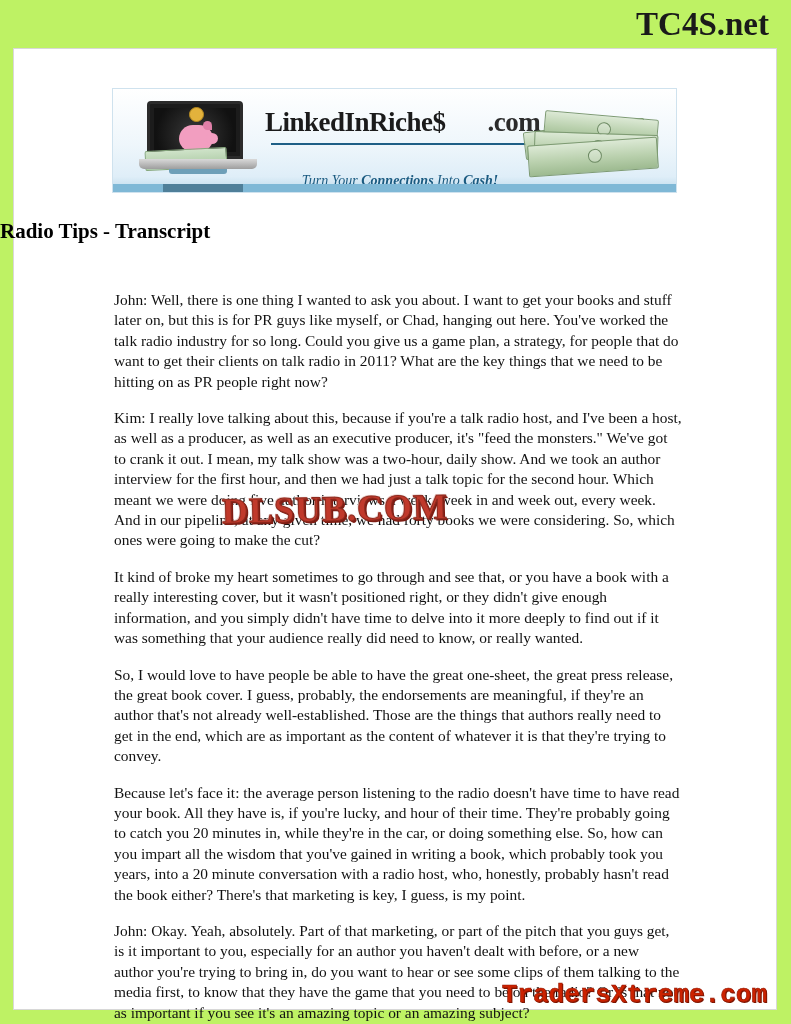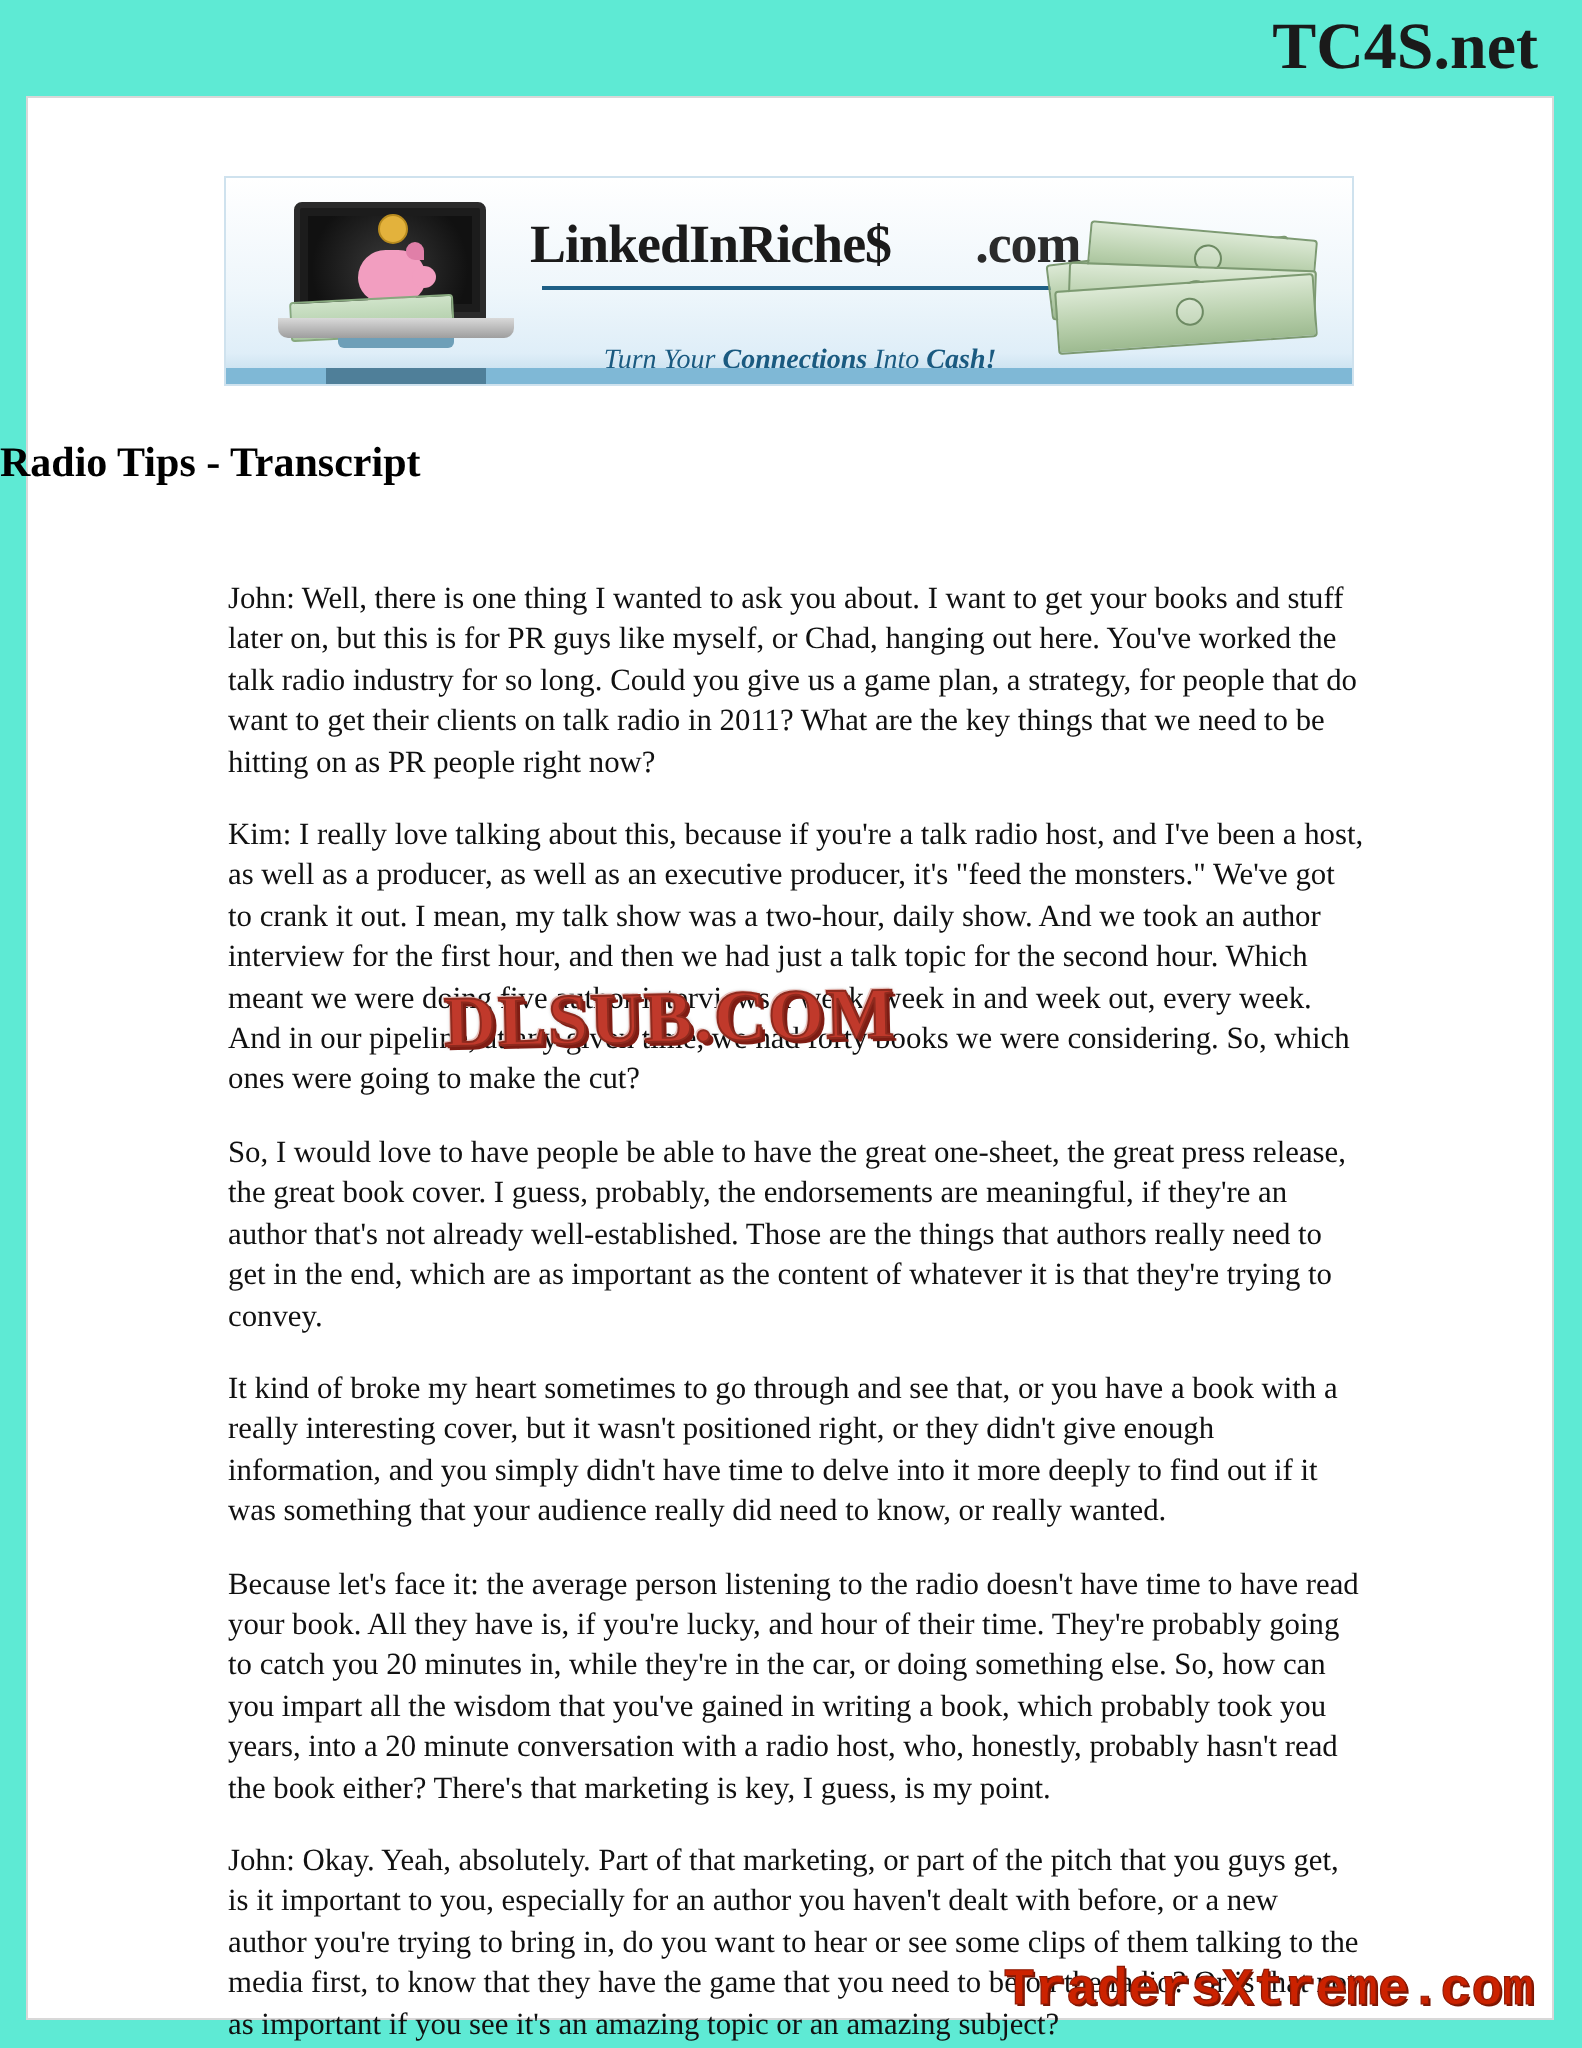--- a/index.html
+++ b/index.html
@@ -14,21 +14,21 @@
     position: relative;
     overflow: hidden;
   }
 
   
   .page {
     position: absolute;
     left: 0; top: 0;
     width: 791px;
     height: 1024px;
-    background: #5eead4;
+    background: #bef264;
   }
   .page-border {
     position: absolute;
     left: 13px;
     top: 48px;
     width: 764px;
     height: 962px;
     border: 1px solid #d8d8d8;
     box-sizing: border-box;
     background: #ffffff;
@@ -354,22 +354,22 @@
 
     <div class="banner-bottom-bar"></div>
     <div class="banner-bottom-accent"></div>
   </div>
 
   <div class="doc-title">Radio Tips - Transcript</div>
 
   <div class="body-text">
     <p>John: Well, there is one thing I wanted to ask you about. I want to get your books and stuff later on, but this is for PR guys like myself, or Chad, hanging out here. You've worked the talk radio industry for so long. Could you give us a game plan, a strategy, for people that do want to get their clients on talk radio in 2011? What are the key things that we need to be hitting on as PR people right now?</p>
     <p>Kim: I really love talking about this, because if you're a talk radio host, and I've been a host, as well as a producer, as well as an executive producer, it's "feed the monsters." We've got to crank it out. I mean, my talk show was a two-hour, daily show. And we took an author interview for the first hour, and then we had just a talk topic for the second hour. Which meant we were doing five author interviews a week, week in and week out, every week. And in our pipeline, at any given time, we had forty books we were considering. So, which ones were going to make the cut?</p>
+    <p>It kind of broke my heart sometimes to go through and see that, or you have a book with a really interesting cover, but it wasn't positioned right, or they didn't give enough information, and you simply didn't have time to delve into it more deeply to find out if it was something that your audience really did need to know, or really wanted.</p>
     <p>So, I would love to have people be able to have the great one-sheet, the great press release, the great book cover. I guess, probably, the endorsements are meaningful, if they're an author that's not already well-established. Those are the things that authors really need to get in the end, which are as important as the content of whatever it is that they're trying to convey.</p>
-    <p>It kind of broke my heart sometimes to go through and see that, or you have a book with a really interesting cover, but it wasn't positioned right, or they didn't give enough information, and you simply didn't have time to delve into it more deeply to find out if it was something that your audience really did need to know, or really wanted.</p>
     <p>Because let's face it: the average person listening to the radio doesn't have time to have read your book. All they have is, if you're lucky, and hour of their time. They're probably going to catch you 20 minutes in, while they're in the car, or doing something else. So, how can you impart all the wisdom that you've gained in writing a book, which probably took you years, into a 20 minute conversation with a radio host, who, honestly, probably hasn't read the book either? There's that marketing is key, I guess, is my point.</p>
     <p>John: Okay. Yeah, absolutely. Part of that marketing, or part of the pitch that you guys get, is it important to you, especially for an author you haven't dealt with before, or a new author you're trying to bring in, do you want to hear or see some clips of them talking to the media first, to know that they have the game that you need to be on the radio? Or is that not as important if you see it's an amazing topic or an amazing subject?</p>
   </div>
 
   <div class="dlsub">
     <span class="dlsub-text">DLSUB.COM</span>
   </div>
 
   <div class="bottom-watermark">TradersXtreme.com</div>
 

